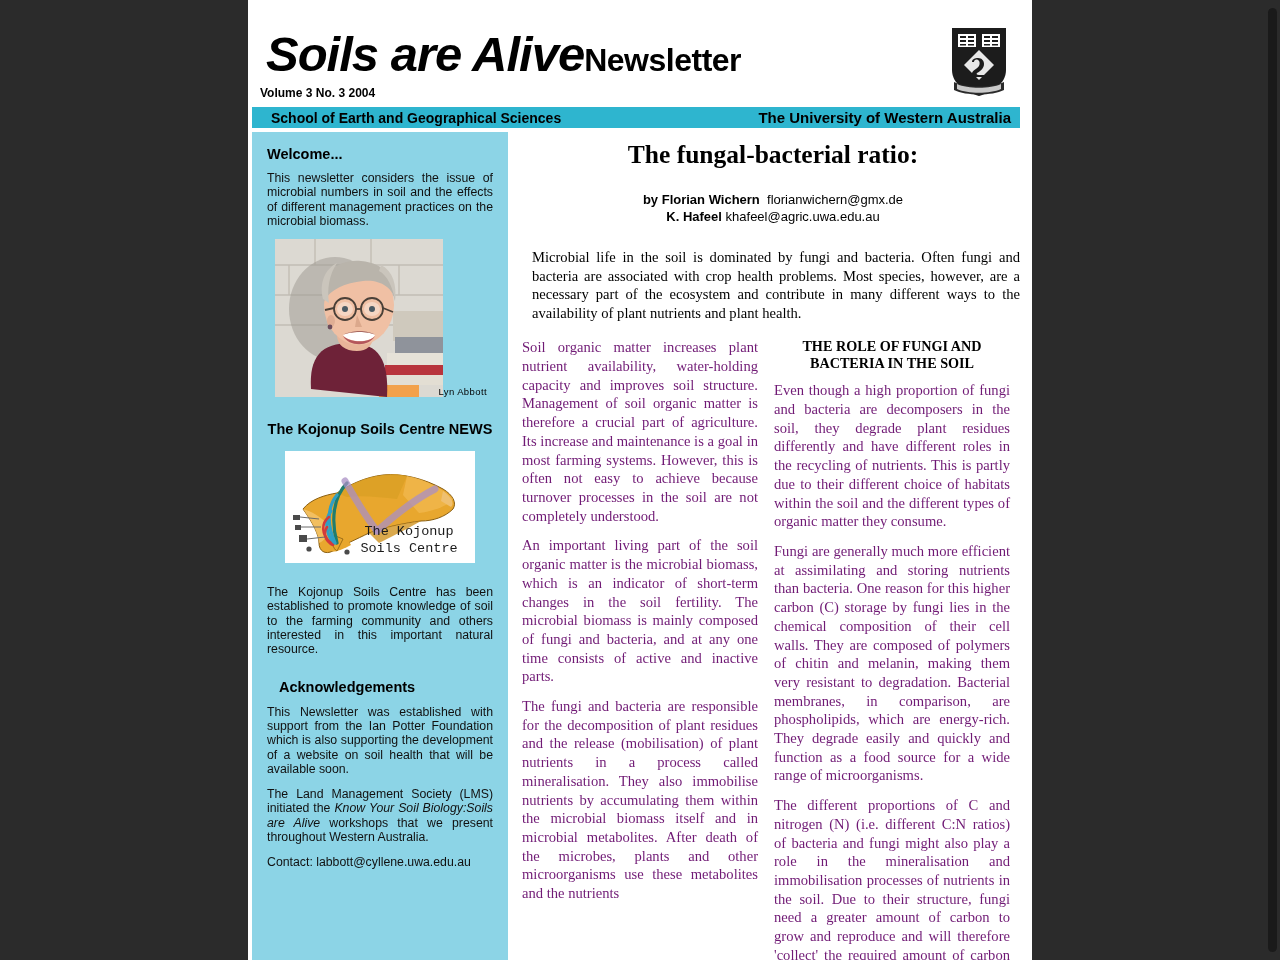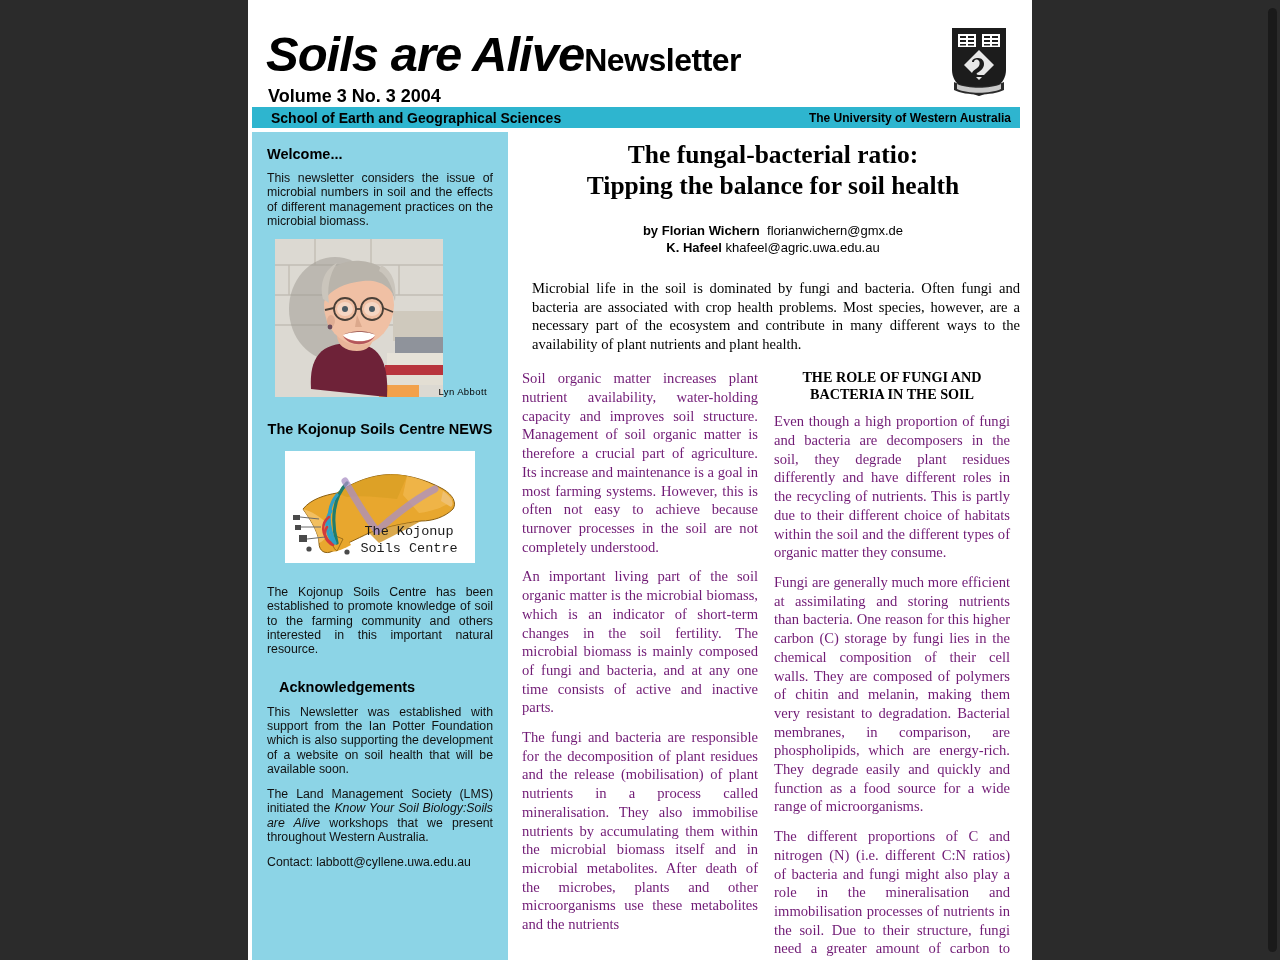--- a/index.html
+++ b/index.html
@@ -57,22 +57,22 @@
     color: #000;
   }
   .mast-title .small {
     font-size: 32px;
     font-weight: bold;
     color: #000;
     letter-spacing: -0.5px;
   }
   .mast-vol {
     position: absolute;
-    left: 20px; top: 86px;
-    font-size: 18px;
+    left: 12px; top: 86px;
+    font-size: 12px;
     font-weight: bold;
     color: #000;
   }
   .crest {
     position: absolute;
     right: 22px; top: 26px;
     width: 62px; height: 72px;
   }
 
   
@@ -88,21 +88,21 @@
     position: absolute;
     left: 19px;
     font-size: 14px;
     font-weight: bold;
     color: #000;
     white-space: nowrap;
   }
   .banner .right {
     position: absolute;
     right: 9px;
-    font-size: 12px;
+    font-size: 15px;
     font-weight: bold;
     color: #000;
     white-space: nowrap;
   }
 
   
   .body-wrap {
     display: flex;
     margin-top: 4px;
   }
@@ -368,21 +368,20 @@
 
         <h3 class="ack-head">Acknowledgements</h3>
         <p>This Newsletter was established with support from the Ian Potter Foundation which is also supporting the development of a website on soil health that will be available soon.</p>
         <p><span>The Land Management Society (LMS) initiated the </span><em>Know Your Soil Biology:Soils are Alive</em><span> workshops that we present throughout Western Australia.</span></p>
         <p class="last">Contact: labbott@cyllene.uwa.edu.au</p>
       </aside>
 
       <main class="main">
         <h1 class="art-title">
           <span>The fungal-bacterial ratio:</span><br>
-          <span>Tipping the balance for soil health</span>
         </h1>
 
         <div class="byline">
           <div class="ln">
             <b>by Florian Wichern</b>&nbsp;
             <span>florianwichern@gmx.de</span>
           </div>
           <div class="ln">
             <b>K. Hafeel</b>
             <span>khafeel@agric.uwa.edu.au</span>

